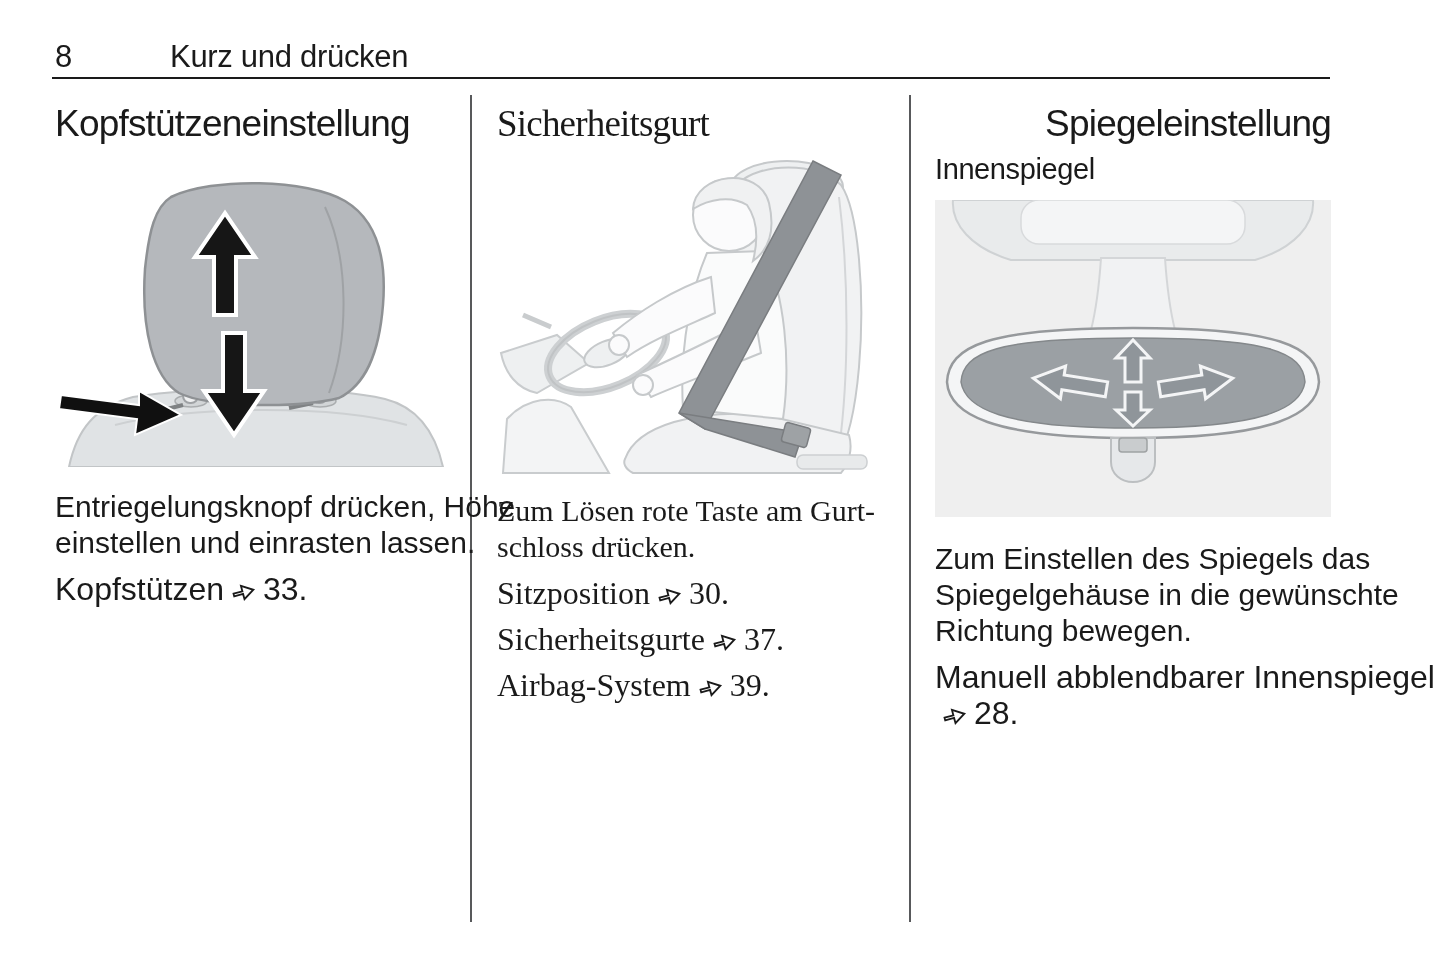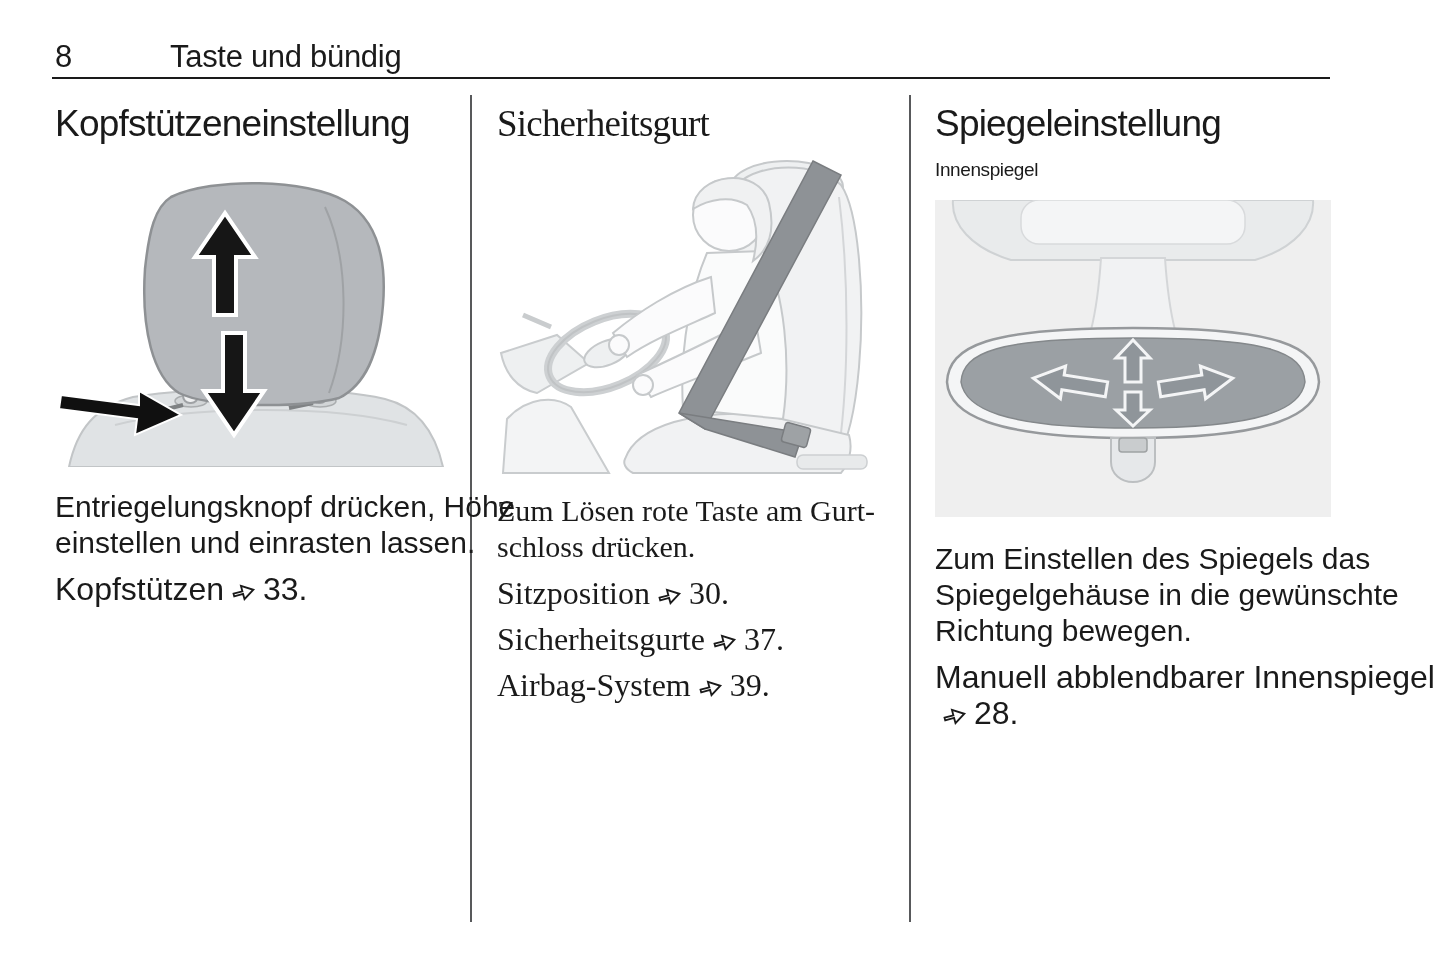--- a/index.html
+++ b/index.html
@@ -15,36 +15,36 @@
   
   .divider{position:absolute;top:95px;height:827px;width:2px;background:#58595b;}
   #divider-1{left:470px;}
   #divider-2{left:909px;}
   
   .col{position:absolute;top:95px;}
   #col-headrest{left:55px;width:394px;}
   #col-seatbelt{left:497px;width:392px;font-family:Liberation Serif, serif;}
   #col-mirror{left:935px;width:396px;}
   h2.col-heading{font-size:37px;font-weight:400;letter-spacing:-0.8px;margin:8px 0 12px 0;line-height:42px;}
-  h3.col-subheading{font-size:19px;font-weight:400;letter-spacing:-0.4px;margin:0 0 14px 0;line-height:33px;}
-  #col-mirror h2.col-heading{margin-bottom:8px;}
+  h3.col-subheading{font-size:29px;font-weight:400;letter-spacing:-0.4px;margin:0 0 14px 0;line-height:33px;}
+  #col-mirror h2.col-heading{margin-bottom:8px;text-align:right;}
   figure{margin:0;padding:0;}
   #fig-headrest{width:394px;height:310px;margin-bottom:22px;}
   #fig-seatbelt{width:392px;height:318px;margin-bottom:18px;}
   #fig-mirror{width:396px;height:317px;margin-bottom:24px;background:#efefef;}
   .body-text{font-size:30px;line-height:36px;margin:0 0 10px 0;white-space:pre;}
   .xref{font-size:32px;line-height:36px;margin:0 0 10px 0;}
   .xref .lbl{white-space:pre;}
   .xref-icon{width:25px;height:22px;margin:0 7px;vertical-align:-2px;}
 </style>
 </head>
 <body>
 
 <div class="hdr-num">8</div>
-<div class="hdr-title">Taste und bündig</div>
+<div class="hdr-title">Kurz und drücken</div>
 <div class="hdr-rule"></div>
 
 <div class="divider" id="divider-1"></div>
 <div class="divider" id="divider-2"></div>
 
 <div class="col" id="col-headrest">
   <h2 class="col-heading">Kopfstützeneinstellung</h2>
 
   <figure id="fig-headrest">
     <svg width="394" height="310" viewBox="0 0 394 310" xmlns="http://www.w3.org/2000/svg">

